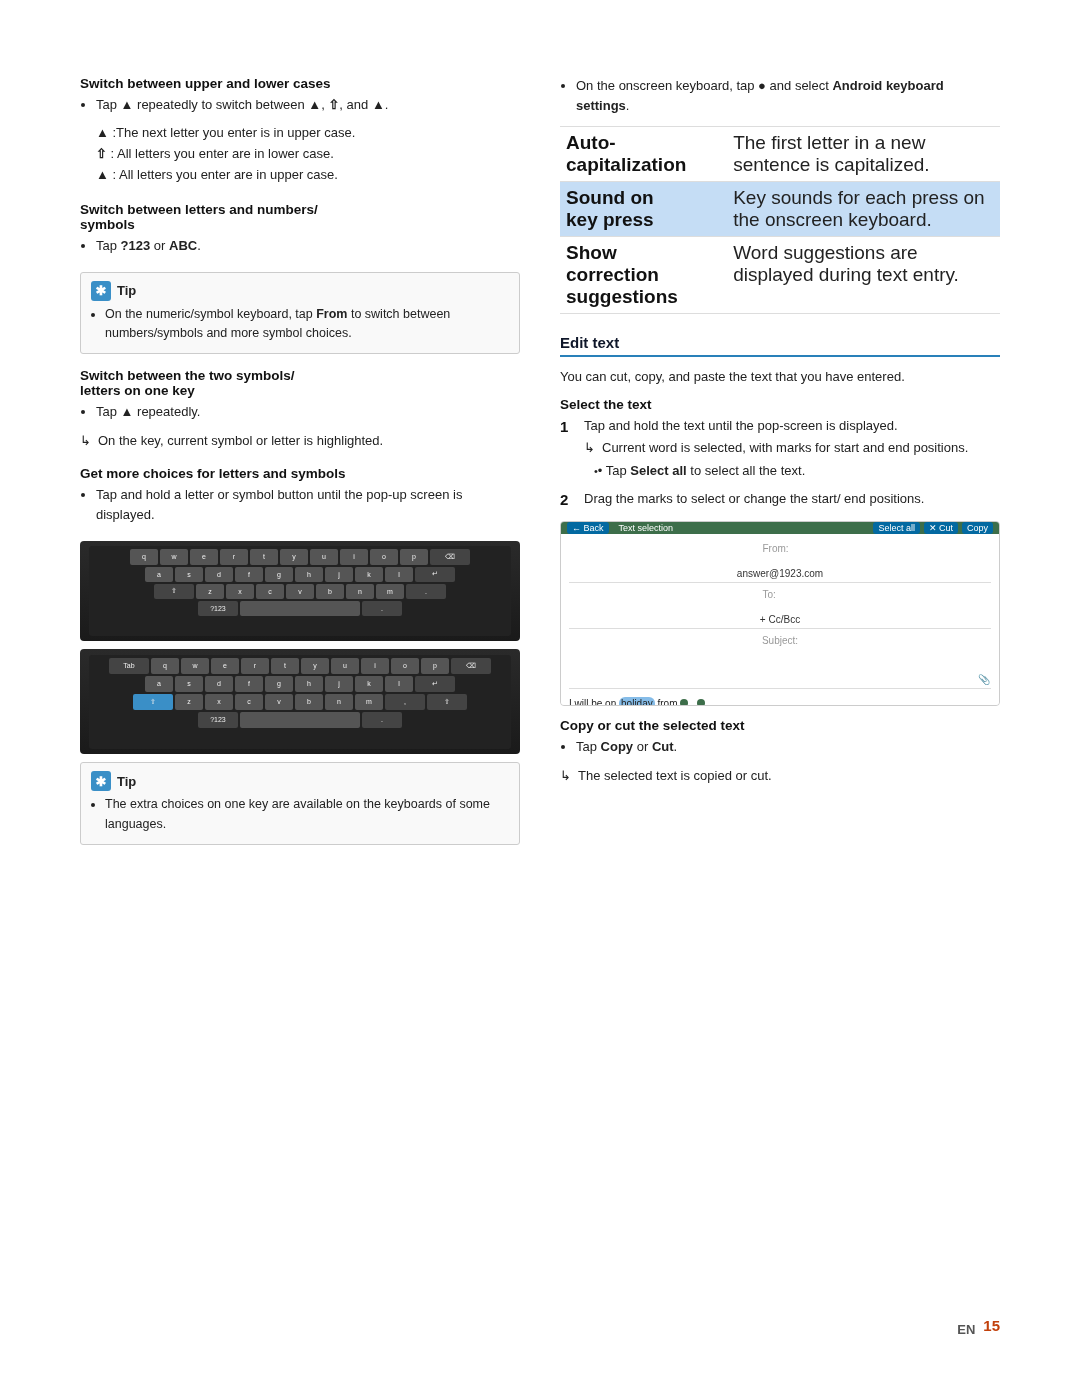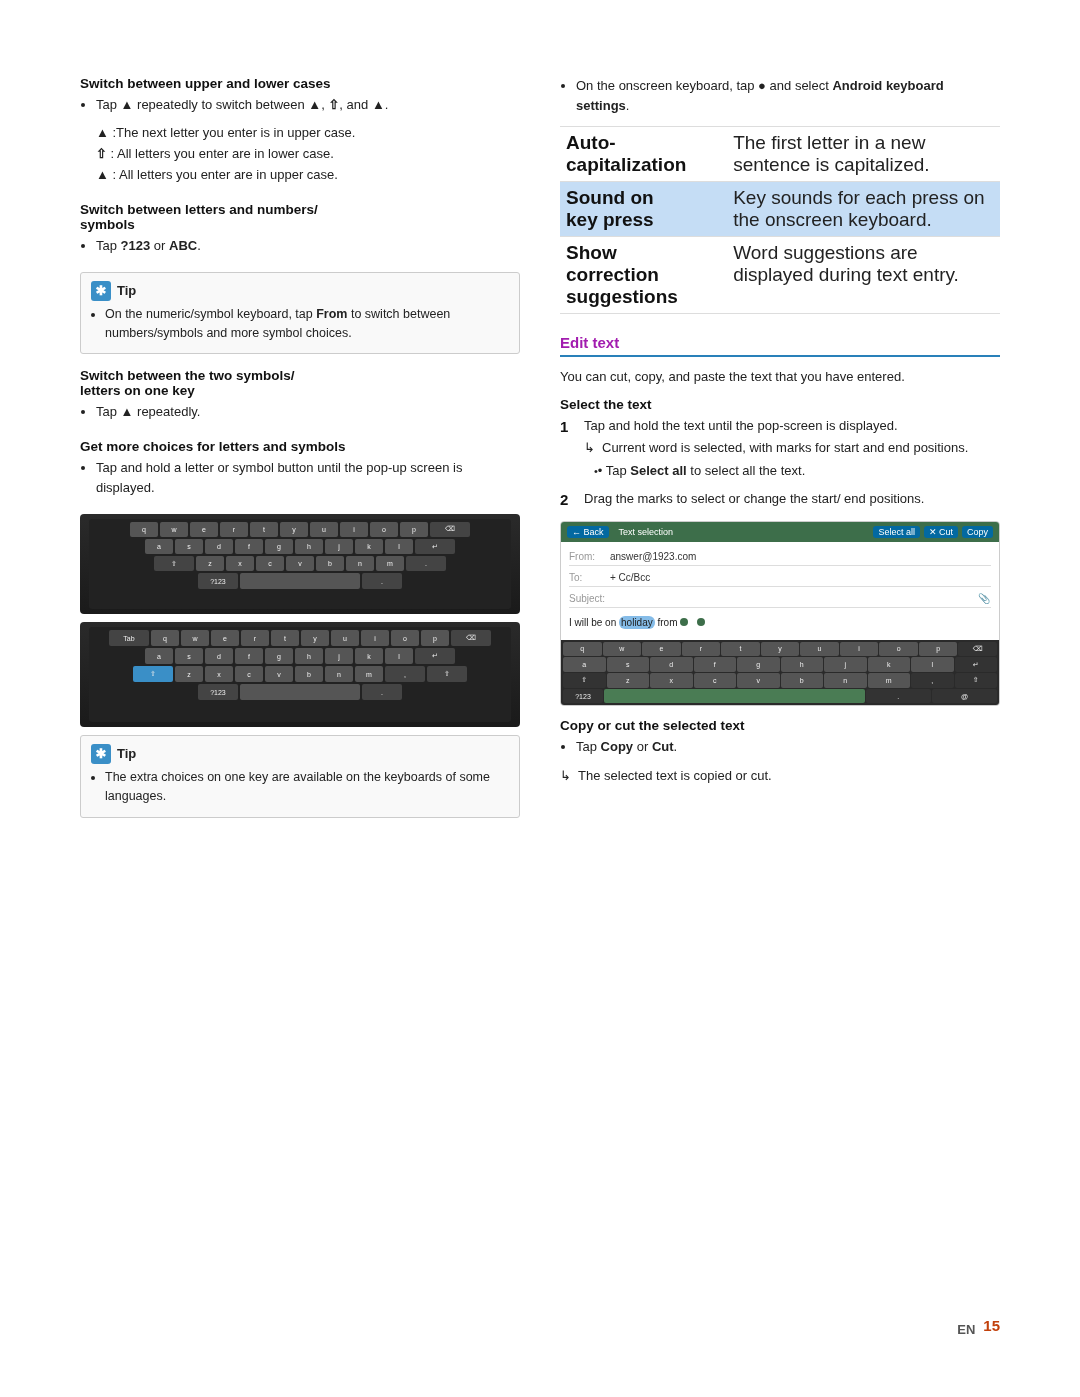--- a/index.html
+++ b/index.html
@@ -151,21 +151,21 @@
       max-width: 40px;
     }
     .key.space {
       max-width: 120px;
     }
 
     
     .edit-text-heading {
       font-size: 15px;
       font-weight: bold;
-      color: #a21caf;
+      color: #0f172a;
       border-bottom: 2px solid #2980b9;
       padding-bottom: 4px;
       margin-bottom: 10px;
     }
     .numbered-list {
       padding-left: 0;
       list-style: none;
       margin-bottom: 10px;
     }
     .numbered-list li {
@@ -247,21 +247,23 @@
       background: white;
       flex: 1;
       padding: 6px 8px;
       font-size: 11px;
     }
     .phone-field {
       border-bottom: 1px solid #ddd;
       padding: 3px 0;
       margin-bottom: 3px;
       display: flex;
-      gap: 6px;
+      align-items: center;
+      gap: 14px;
+      flex-direction: column;
     }
     .phone-field-label {
       color: #999;
       min-width: 35px;
       font-size: 10px;
     }
     .phone-field-value {
       font-size: 10px;
       color: #333;
     }
@@ -368,20 +370,21 @@
         <ul>
           <li>On the numeric/symbol keyboard, tap <strong>From</strong> to switch between numbers/symbols and more symbol choices.</li>
         </ul>
       </div>
 
       <div class="section-block">
         <h3 class="section-heading">Switch between the two symbols/<br>letters on one key</h3>
         <ul>
           <li>Tap <strong>▲</strong> repeatedly.</li>
         </ul>
+        <span class="indent-arrow">On the key, current symbol or letter is highlighted.</span>
       </div>
 
       <div class="section-block">
         <h3 class="section-heading">Get more choices for letters and symbols</h3>
         <ul>
           <li>Tap and hold a letter or symbol button until the pop-up screen is displayed.</li>
         </ul>
       </div>
 
       <div class="keyboard-img">

